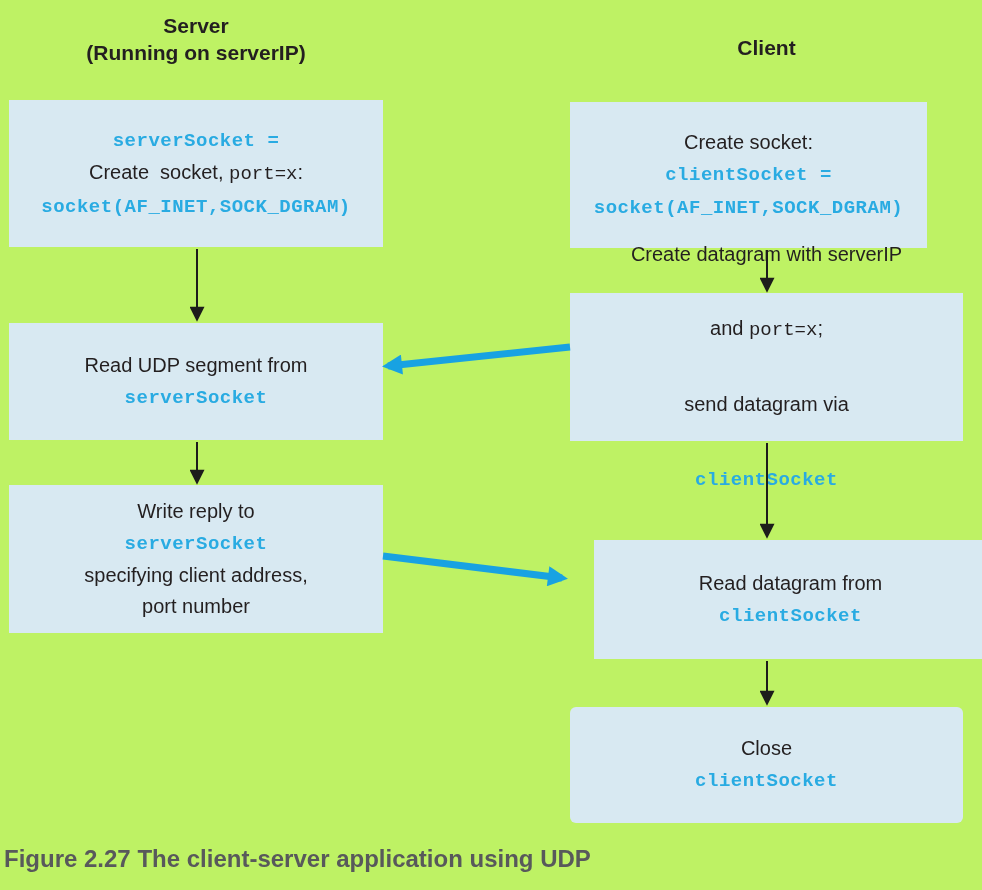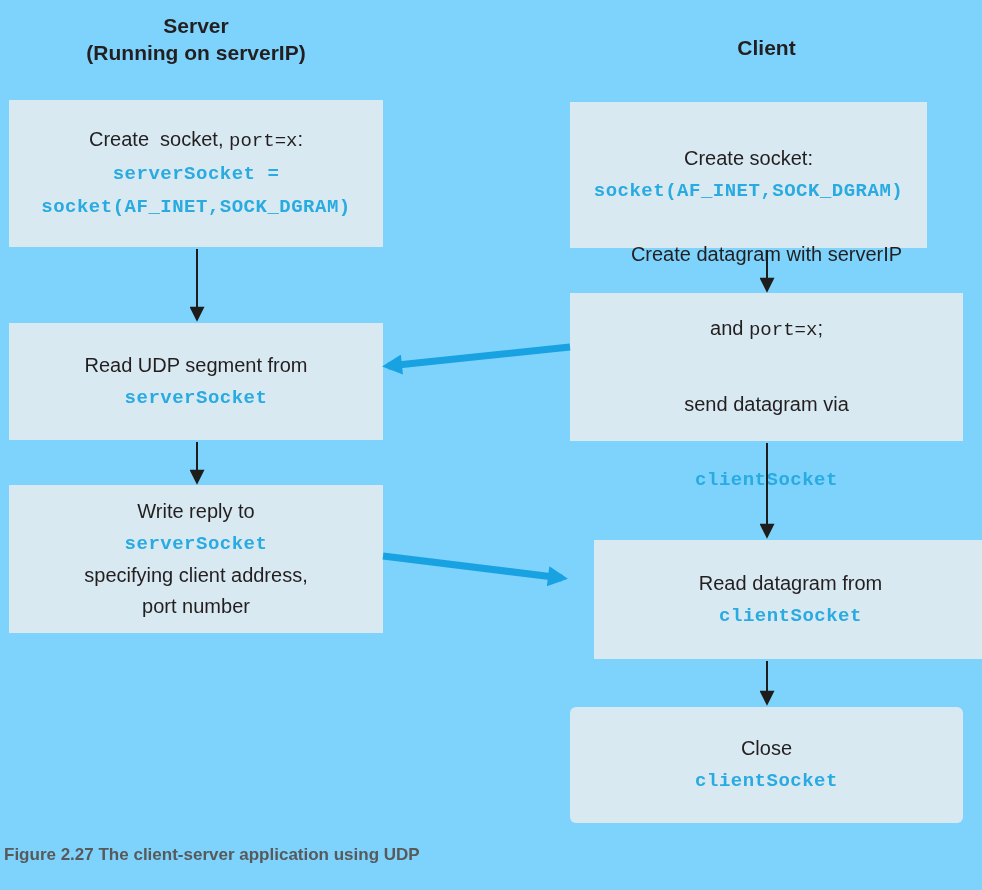--- a/index.html
+++ b/index.html
@@ -4,21 +4,21 @@
 <style>
   html, body {
     margin: 0;
     padding: 0;
     background: #ffffff;
   }
   #canvas {
     position: relative;
     width: 982px;
     height: 890px;
-    background: #7dd3fc;
+    background: #bef264;
     font-family: "Liberation Sans", sans-serif;
     color: var(--body_text, #231f20);
     overflow: hidden;
   }
   .col-header {
     position: absolute;
     text-align: center;
     font-size: 21px;
     line-height: 1.3;
     color: var(--body_text, #231f20);
@@ -58,56 +58,57 @@
   #arrow-layer {
     position: absolute;
     left: 0;
     top: 0;
     pointer-events: none;
   }
   .caption {
     position: absolute;
     left: 4px;
     top: 845px;
-    font-size: 17px;
+    font-size: 24px;
     font-weight: 700;
     color: var(--caption_text, #58595b);
   }
 </style>
 </head>
 <body>
 
 <div id="canvas">
 
   <div class="col-header" style="left:9px; top:12px; width:374px;">
     <div class="title">Server</div>
     <div class="subtitle">(Running on serverIP)</div>
   </div>
   <div class="col-header" style="left:570px; top:14px; width:393px;margin-top:20px;">
     <div class="title">Client</div>
   </div>
 
   <div class="flow-box" style="left:9px; top:100px; width:374px; height:147px;">
+      <div class="box-line"><span class="seg-code">serverSocket =</span></div>
       <div class="box-line"><span class="seg-plain">Create  socket, </span><span class="seg-mono">port=x</span><span class="seg-plain">:</span></div>
-      <div class="box-line"><span class="seg-code">serverSocket =</span></div>
       <div class="box-line"><span class="seg-code">socket(AF_INET,SOCK_DGRAM)</span></div>
     </div>
   <div class="flow-box" style="left:9px; top:323px; width:374px; height:117px;">
       <div class="box-line"><span class="seg-plain">Read UDP segment from</span></div>
       <div class="box-line"><span class="seg-code">serverSocket</span></div>
     </div>
   <div class="flow-box" style="left:9px; top:485px; width:374px; height:148px;">
       <div class="box-line"><span class="seg-plain">Write reply to</span></div>
       <div class="box-line"><span class="seg-code">serverSocket</span></div>
       <div class="box-line"><span class="seg-plain">specifying client address,</span></div>
       <div class="box-line"><span class="seg-plain">port number</span></div>
     </div>
 
   <div class="flow-box" style="left:570px; top:102px; width:357px; height:146px;">
       <div class="box-line"><span class="seg-plain">Create socket:</span></div>
+      <div class="box-line"><span class="seg-code">clientSocket =</span></div>
       <div class="box-line"><span class="seg-code">socket(AF_INET,SOCK_DGRAM)</span></div>
     </div>
   <div class="flow-box" style="left:570px; top:293px; width:393px; height:148px;gap:43px;">
       <div class="box-line"><span class="seg-plain">Create datagram with serverIP</span></div>
       <div class="box-line"><span class="seg-plain">and </span><span class="seg-mono">port=x</span><span class="seg-plain">;</span></div>
       <div class="box-line"><span class="seg-plain">send datagram via</span></div>
       <div class="box-line"><span class="seg-code">clientSocket</span></div>
     </div>
   <div class="flow-box" style="left:570px; top:540px; width:393px; height:119px;margin-left:24px;">
       <div class="box-line"><span class="seg-plain">Read datagram from</span></div>

